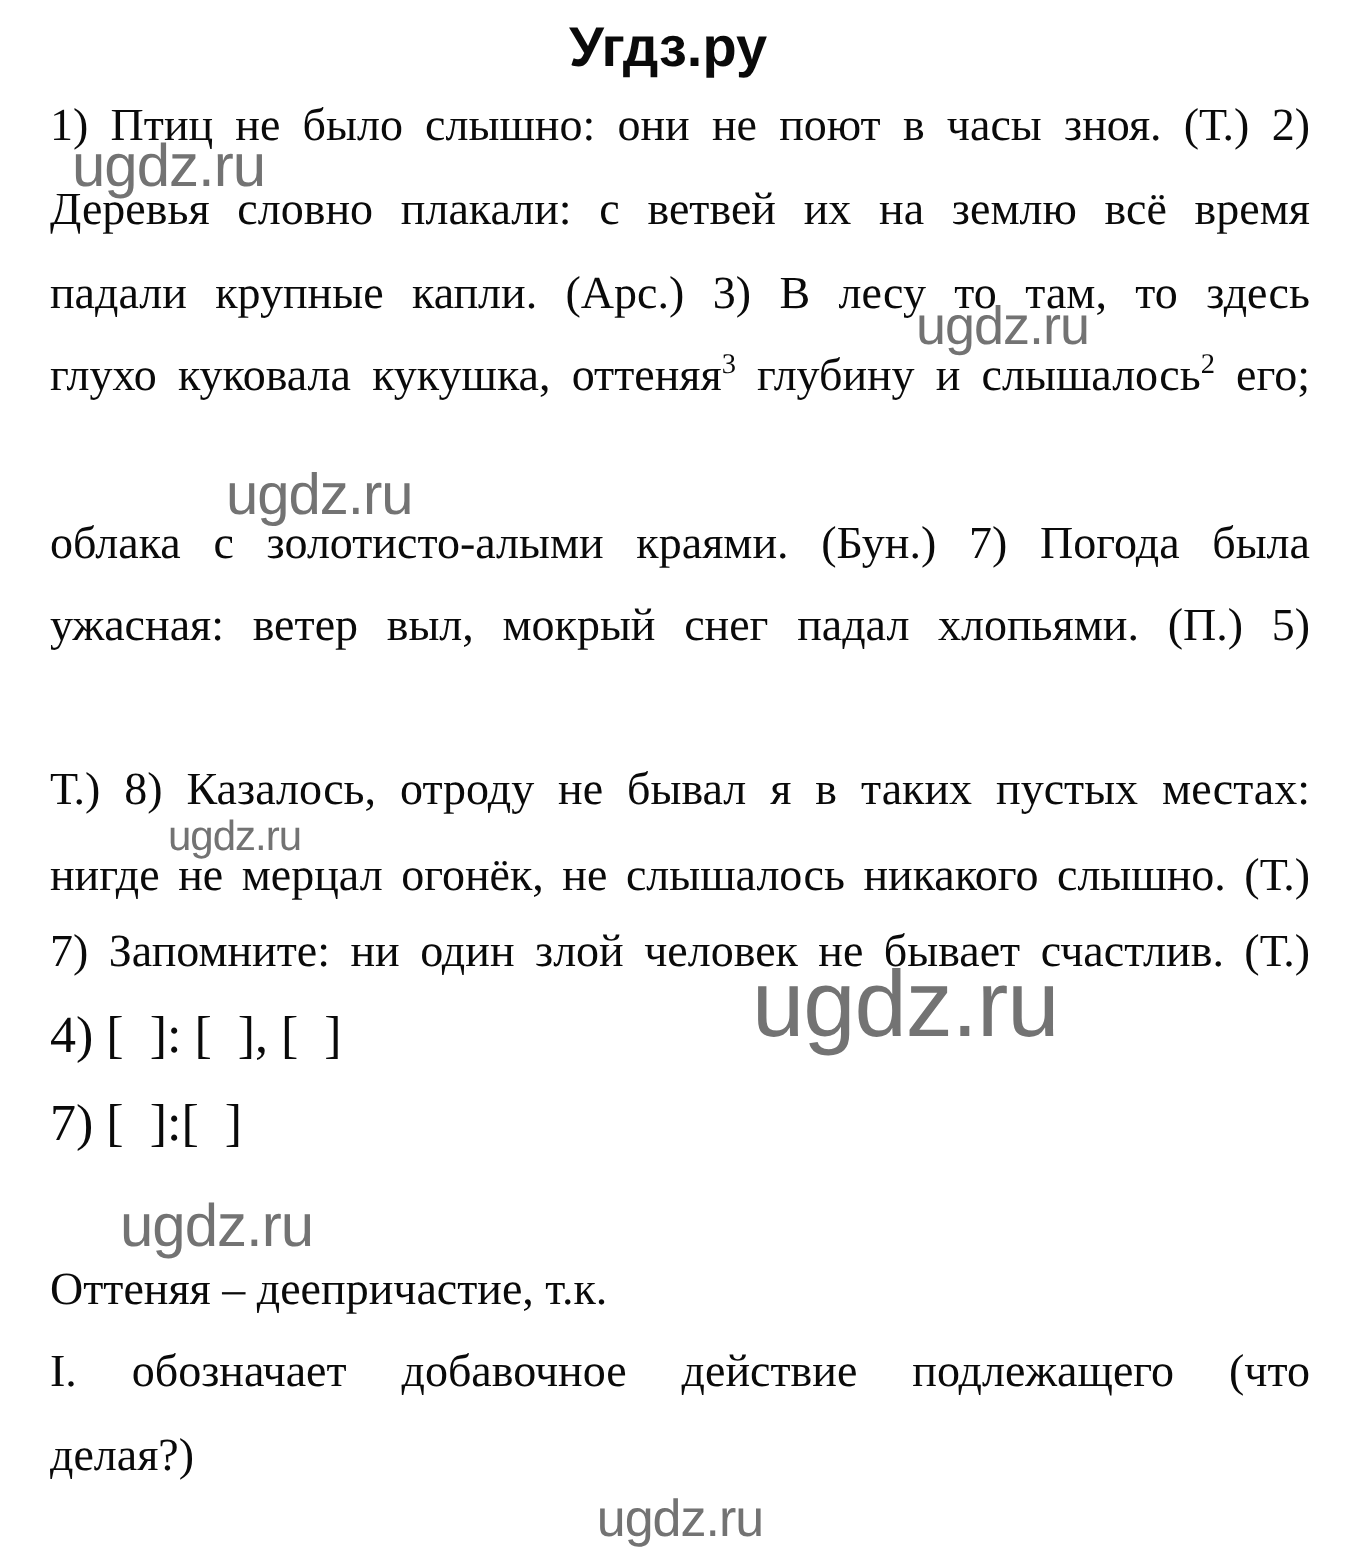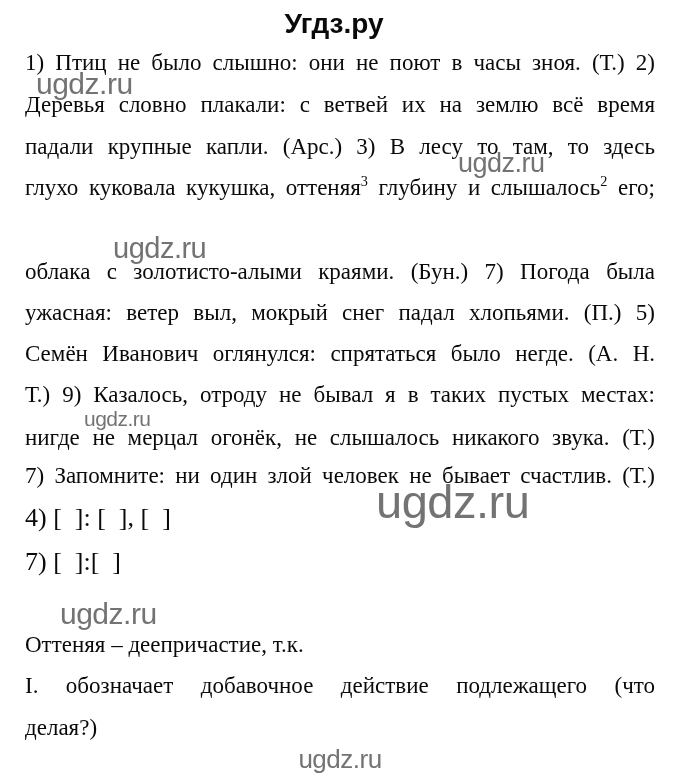--- a/index.html
+++ b/index.html
@@ -89,23 +89,22 @@
   <div class="watermark w7">ugdz.ru</div>
 
   <div class="line justify" style="top:48px">1) Птиц не было слышно: они не поют в часы зноя. (Т.) 2)</div>
   <div class="line justify" style="top:90px">Деревья словно плакали: с ветвей их на землю всё время</div>
   <div class="line justify" style="top:132px">падали крупные капли. (Арс.) 3) В лесу то там, то здесь</div>
 
   <div class="line justify" style="top:173px"><span>глухо куковала кукушка, оттеняя</span><sup>3</sup> <span>глубину и слышалось</span><sup>2</sup> <span>его;</span></div>
 
   <div class="line justify" style="top:257px">облака с золотисто-алыми краями. (Бун.) 7) Погода была</div>
   <div class="line justify" style="top:298px">ужасная: ветер выл, мокрый снег падал хлопьями. (П.) 5)</div>
-  <div class="line justify" style="top:339px">Семён Иванович оглянулся: спрятаться было негде. (А. Н.</div>
-  <div class="line justify" style="top:380px">Т.) 9) Казалось, отроду не бывал я в таких пустых местах:</div>
-  <div class="line justify" style="top:423px">нигде не мерцал огонёк, не слышалось никакого звука. (Т.)</div>
+  <div class="line justify" style="top:380px">Т.) 8) Казалось, отроду не бывал я в таких пустых местах:</div>
+  <div class="line justify" style="top:423px">нигде не мерцал огонёк, не слышалось никакого слышно. (Т.)</div>
   <div class="line justify" style="top:461px">7) Запомните: ни один злой человек не бывает счастлив. (Т.)</div>
 
   <div class="scheme" style="top:502px">4) [  ]: [  ], [  ]</div>
   <div class="scheme" style="top:546px">7) [  ]:[  ]</div>
 
   <div class="line" style="top:630px">Оттеняя – деепричастие, т.к.</div>
   <div class="line justify" style="top:671px">I. обозначает добавочное действие подлежащего (что</div>
   <div class="line" style="top:713px">делая?)</div>
 
 </div>

